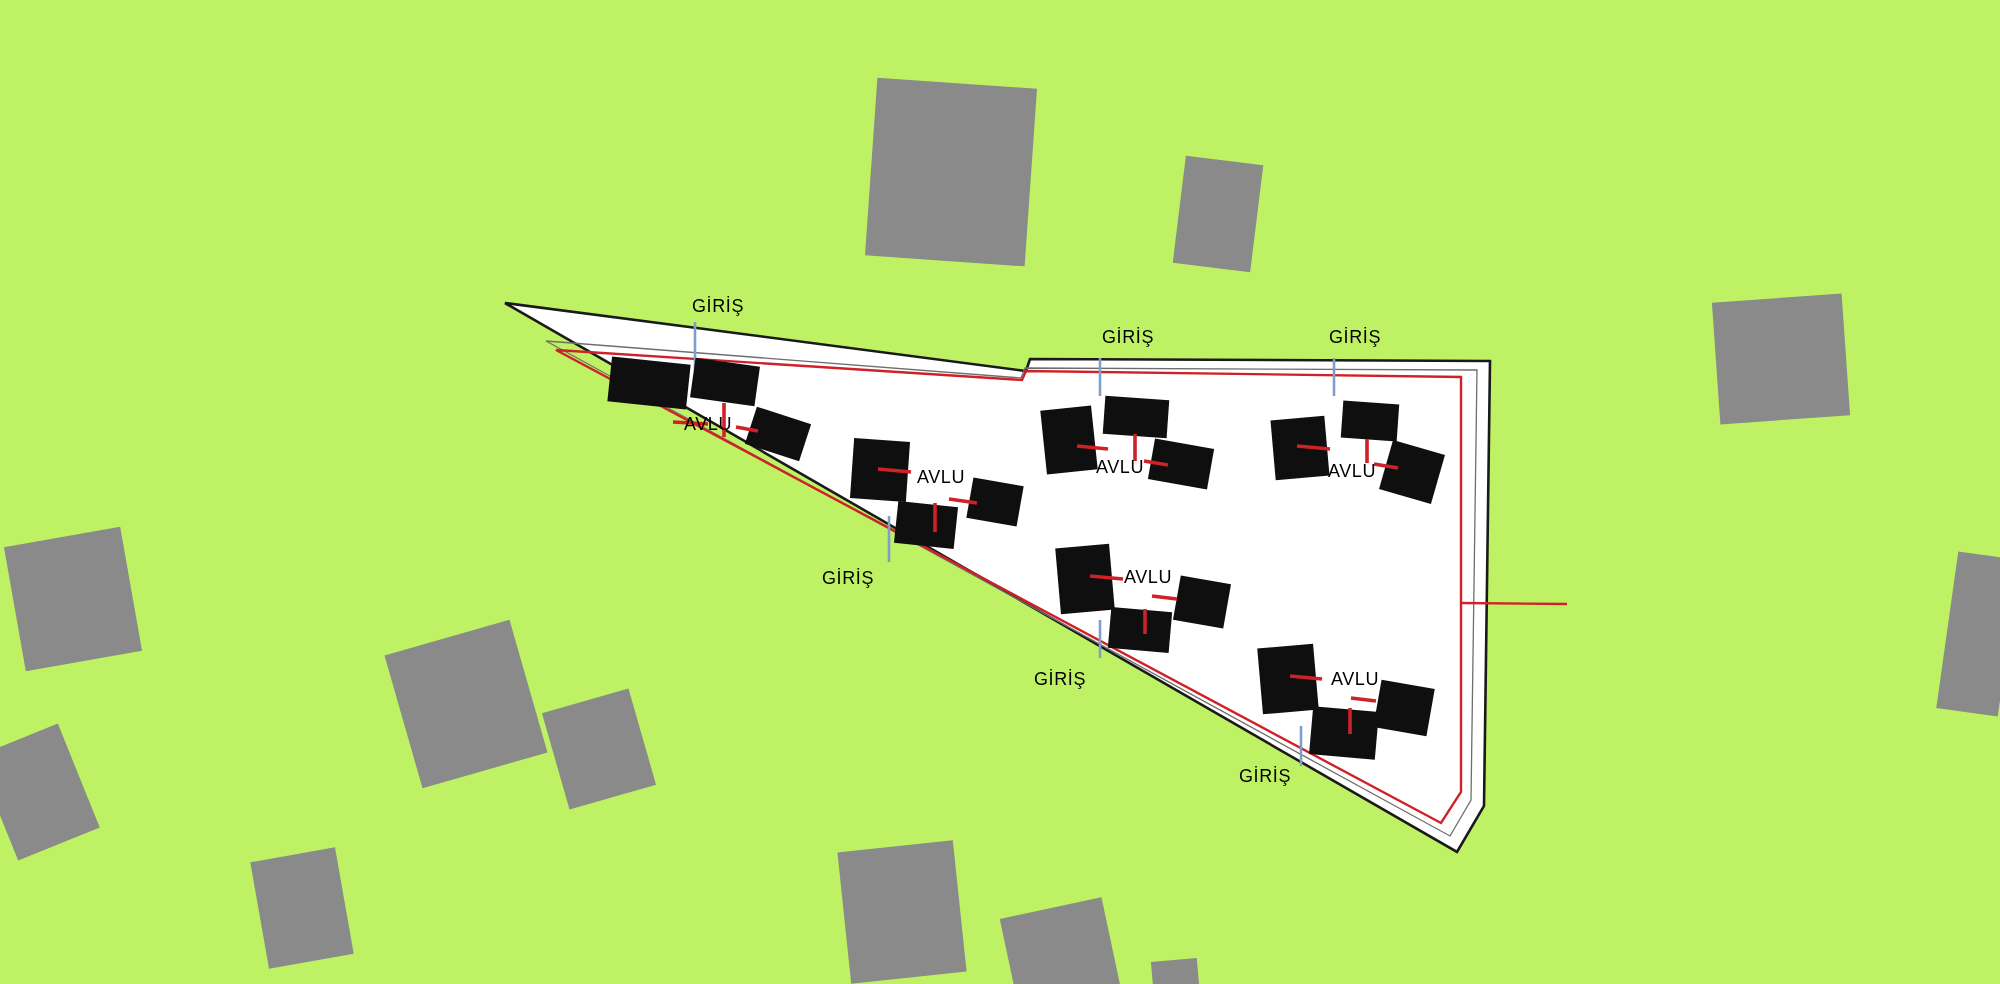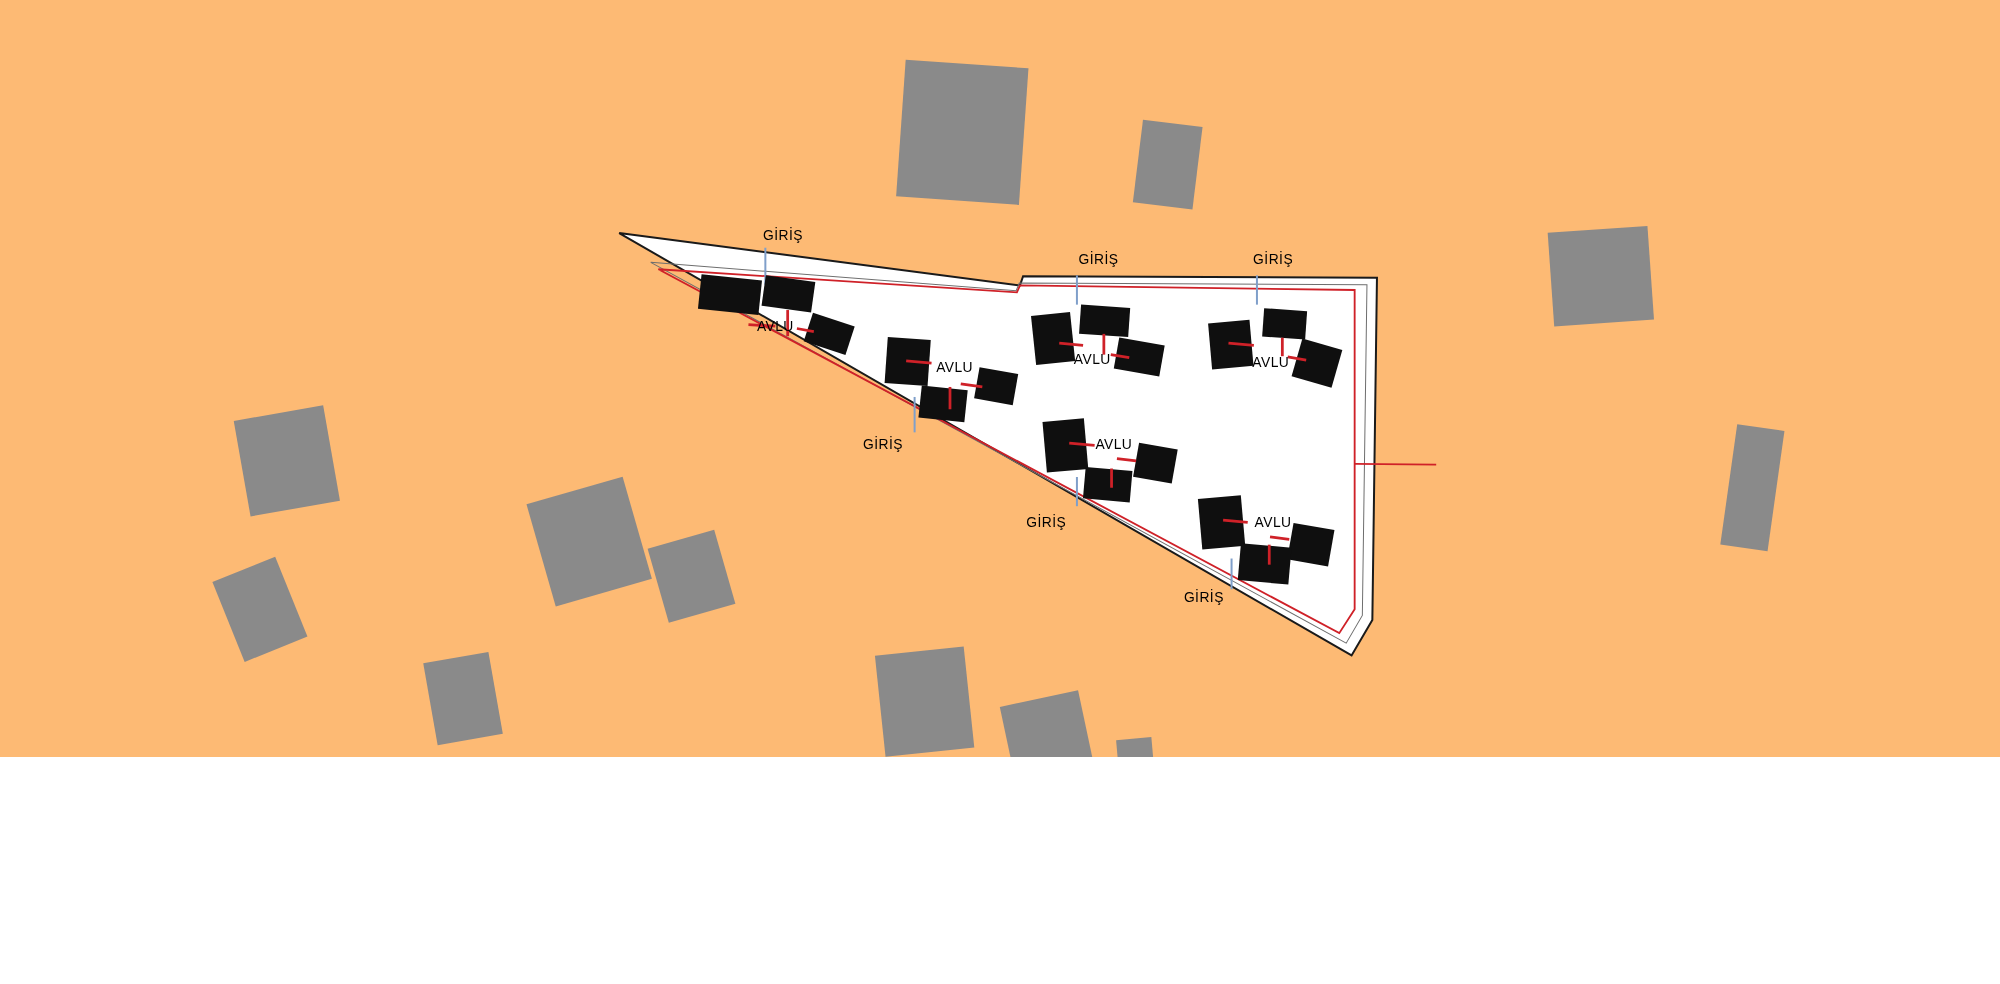--- a/index.html
+++ b/index.html
@@ -4,22 +4,22 @@
 <style>
   html, body {
     margin: 0;
     padding: 0;
     background: #ffffff;
     font-family: "Liberation Sans", sans-serif;
   }
   .canvas-wrap {
     position: relative;
     width: 2000px;
-    height: 757px;
-    background: #fdba74;
+    height: 984px;
+    background: #bef264;
     overflow: hidden;
   }
   svg { display: block; width: 100%; height: 100%; }
   .plan-label {
     font-family: "Liberation Sans", sans-serif;
     font-size: 18px;
     font-weight: 500;
     letter-spacing: 0.6px;
     fill: #000000;
   }

